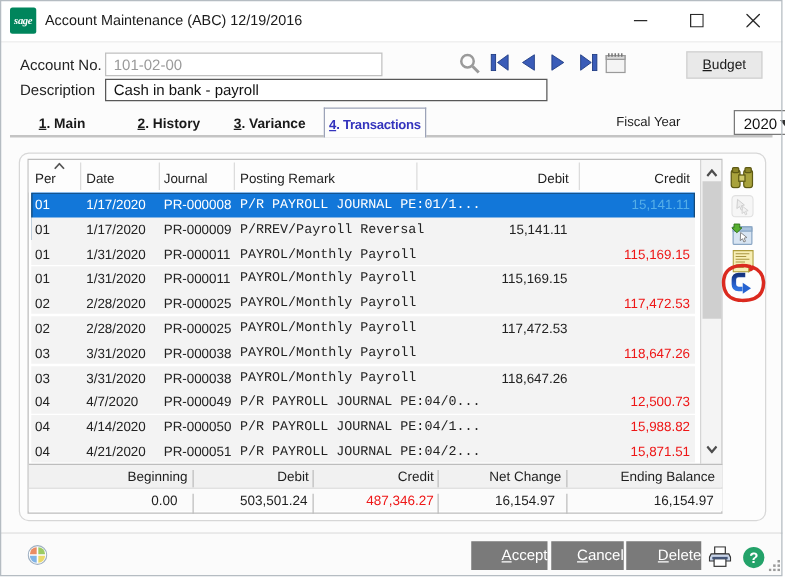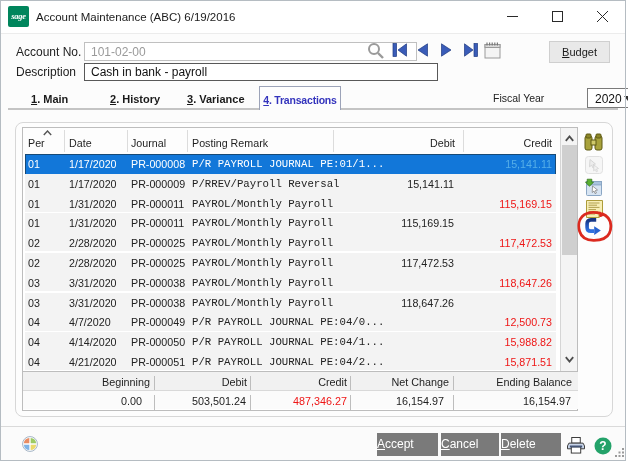--- a/index.html
+++ b/index.html
@@ -14,21 +14,21 @@
 }
 
 .titlebar { position:absolute; left:0; top:0; width:100%; height:34px; background:#fff; border-bottom:1px solid #ececec; }
 .sagelogo { position:absolute; left:8px; top:6px; width:21px; height:21px; background:#00855c; border-radius:2px; color:#fff; font-size:8.5px; font-weight:bold; font-style:italic; text-align:center; line-height:20px; letter-spacing:-0.3px; font-family:'Liberation Serif',serif; }
 .title { position:absolute; left:36px; top:11px; font-size:11.5px; color:#1b1b1b; }
 .winbtn { position:absolute; top:0; width:45px; height:32px; text-align:center; color:#2a2a2a; }
 .winbtn svg { position:absolute; left:17px; top:11px; }
 
 .lbl { position:absolute; font-size:12px; color:#222; }
 .field { position:absolute; background:#fff; font-size:12px; padding-left:6px; display:flex; align-items:center; }
-#accfield { left:84px; top:42px; width:333px; height:19px; border:1px solid #c0c0c0; color:#9a9a9a; }
+#accfield { left:84px; top:42px; width:222px; height:19px; border:1px solid #c0c0c0; color:#9a9a9a; }
 #descfield { left:84px; top:63px; width:354px; height:18px; border:1px solid #585858; color:#111; }
 #budget { position:absolute; left:549px; top:41px; width:61px; height:22px; background:#e9e9e9; border:1px solid #cfcfcf; font-size:11px; color:#1a1a1a; text-align:center; line-height:20px; }
 
 .tabline { position:absolute; left:8px; top:108px; width:610px; height:1.5px; background:#c4c4c4; }
 .tab { position:absolute; top:93px; font-size:11px; font-weight:bold; color:#1a1a1a; white-space:nowrap; }
 #activetab { position:absolute; left:259px; top:86px; width:82px; height:23.5px; background:#fdfdfd; border:1px solid #9ca3b8; border-bottom:none; text-align:center; font-size:10.5px; font-weight:bold; color:#3434bd; padding-top:7px; white-space:nowrap; letter-spacing:-0.2px; }
 #fylbl { position:absolute; left:493px; top:92px; font-size:10.5px; color:#222; }
 #fysel { position:absolute; left:587px; top:88px; width:51px; height:20px; background:#fff; border:1px solid #7a7a7a; font-size:12px; color:#111; }
 #fysel span { position:absolute; left:7px; top:3px; }
 #fysel .arr { position:absolute; right:5px; top:7px; width:0; height:0; border-left:4px solid transparent; border-right:4px solid transparent; border-top:5px solid #333; }
@@ -54,31 +54,31 @@
 .sumrow { position:absolute; left:0; width:555px; height:19px; font-size:10.8px; color:#1e1e1e; }
 .sum1 { top:243px; background:#f1f1f1; border-top:1px solid #bdbdbd; }
 .sum2 { top:262px; background:#fbfbfb; border-top:1px solid #d9d9d9; height:19px; }
 .sumrow div { position:absolute; top:4px; text-align:right; }
 .sv { position:absolute; top:2px; width:1px; height:16px; background:#bdbdbd; }
 
 .icn { position:absolute; }
 
 .botline { position:absolute; left:0px; top:426px; width:626px; height:1px; background:#dadada; }
 .botbar { position:absolute; left:0; top:427px; width:624px; height:33px; background:#fbfbfb; }
-.btn { position:absolute; top:433px; height:23px; background:#7a7a7a; color:#fff; font-size:12px; text-align:left; line-height:23px; }
+.btn { position:absolute; top:433px; height:23px; background:#7a7a7a; color:#fff; font-size:12px; text-align:right; line-height:23px; }
 u { text-decoration:underline; }
 </style>
 </head>
 <body>
 <div class="window">
 <div class="winborder"></div>
 
   <div class="titlebar">
     <div class="sagelogo">sage</div>
-    <div class="title">Account Maintenance (ABC) 6/19/2016</div>
+    <div class="title">Account Maintenance (ABC) 12/19/2016</div>
     <div class="winbtn" style="left:490px;">
         <svg width="11" height="11">
           <line x1="0" y1="5.5" x2="11" y2="5.5" stroke="#2a2a2a" stroke-width="1"></line>
         </svg>
       </div>
     <div class="winbtn" style="left:535px;">
         <svg width="11" height="11">
           <rect x="0.5" y="0.5" width="10" height="10" fill="none" stroke="#2a2a2a" stroke-width="1"></rect>
         </svg>
       </div>

